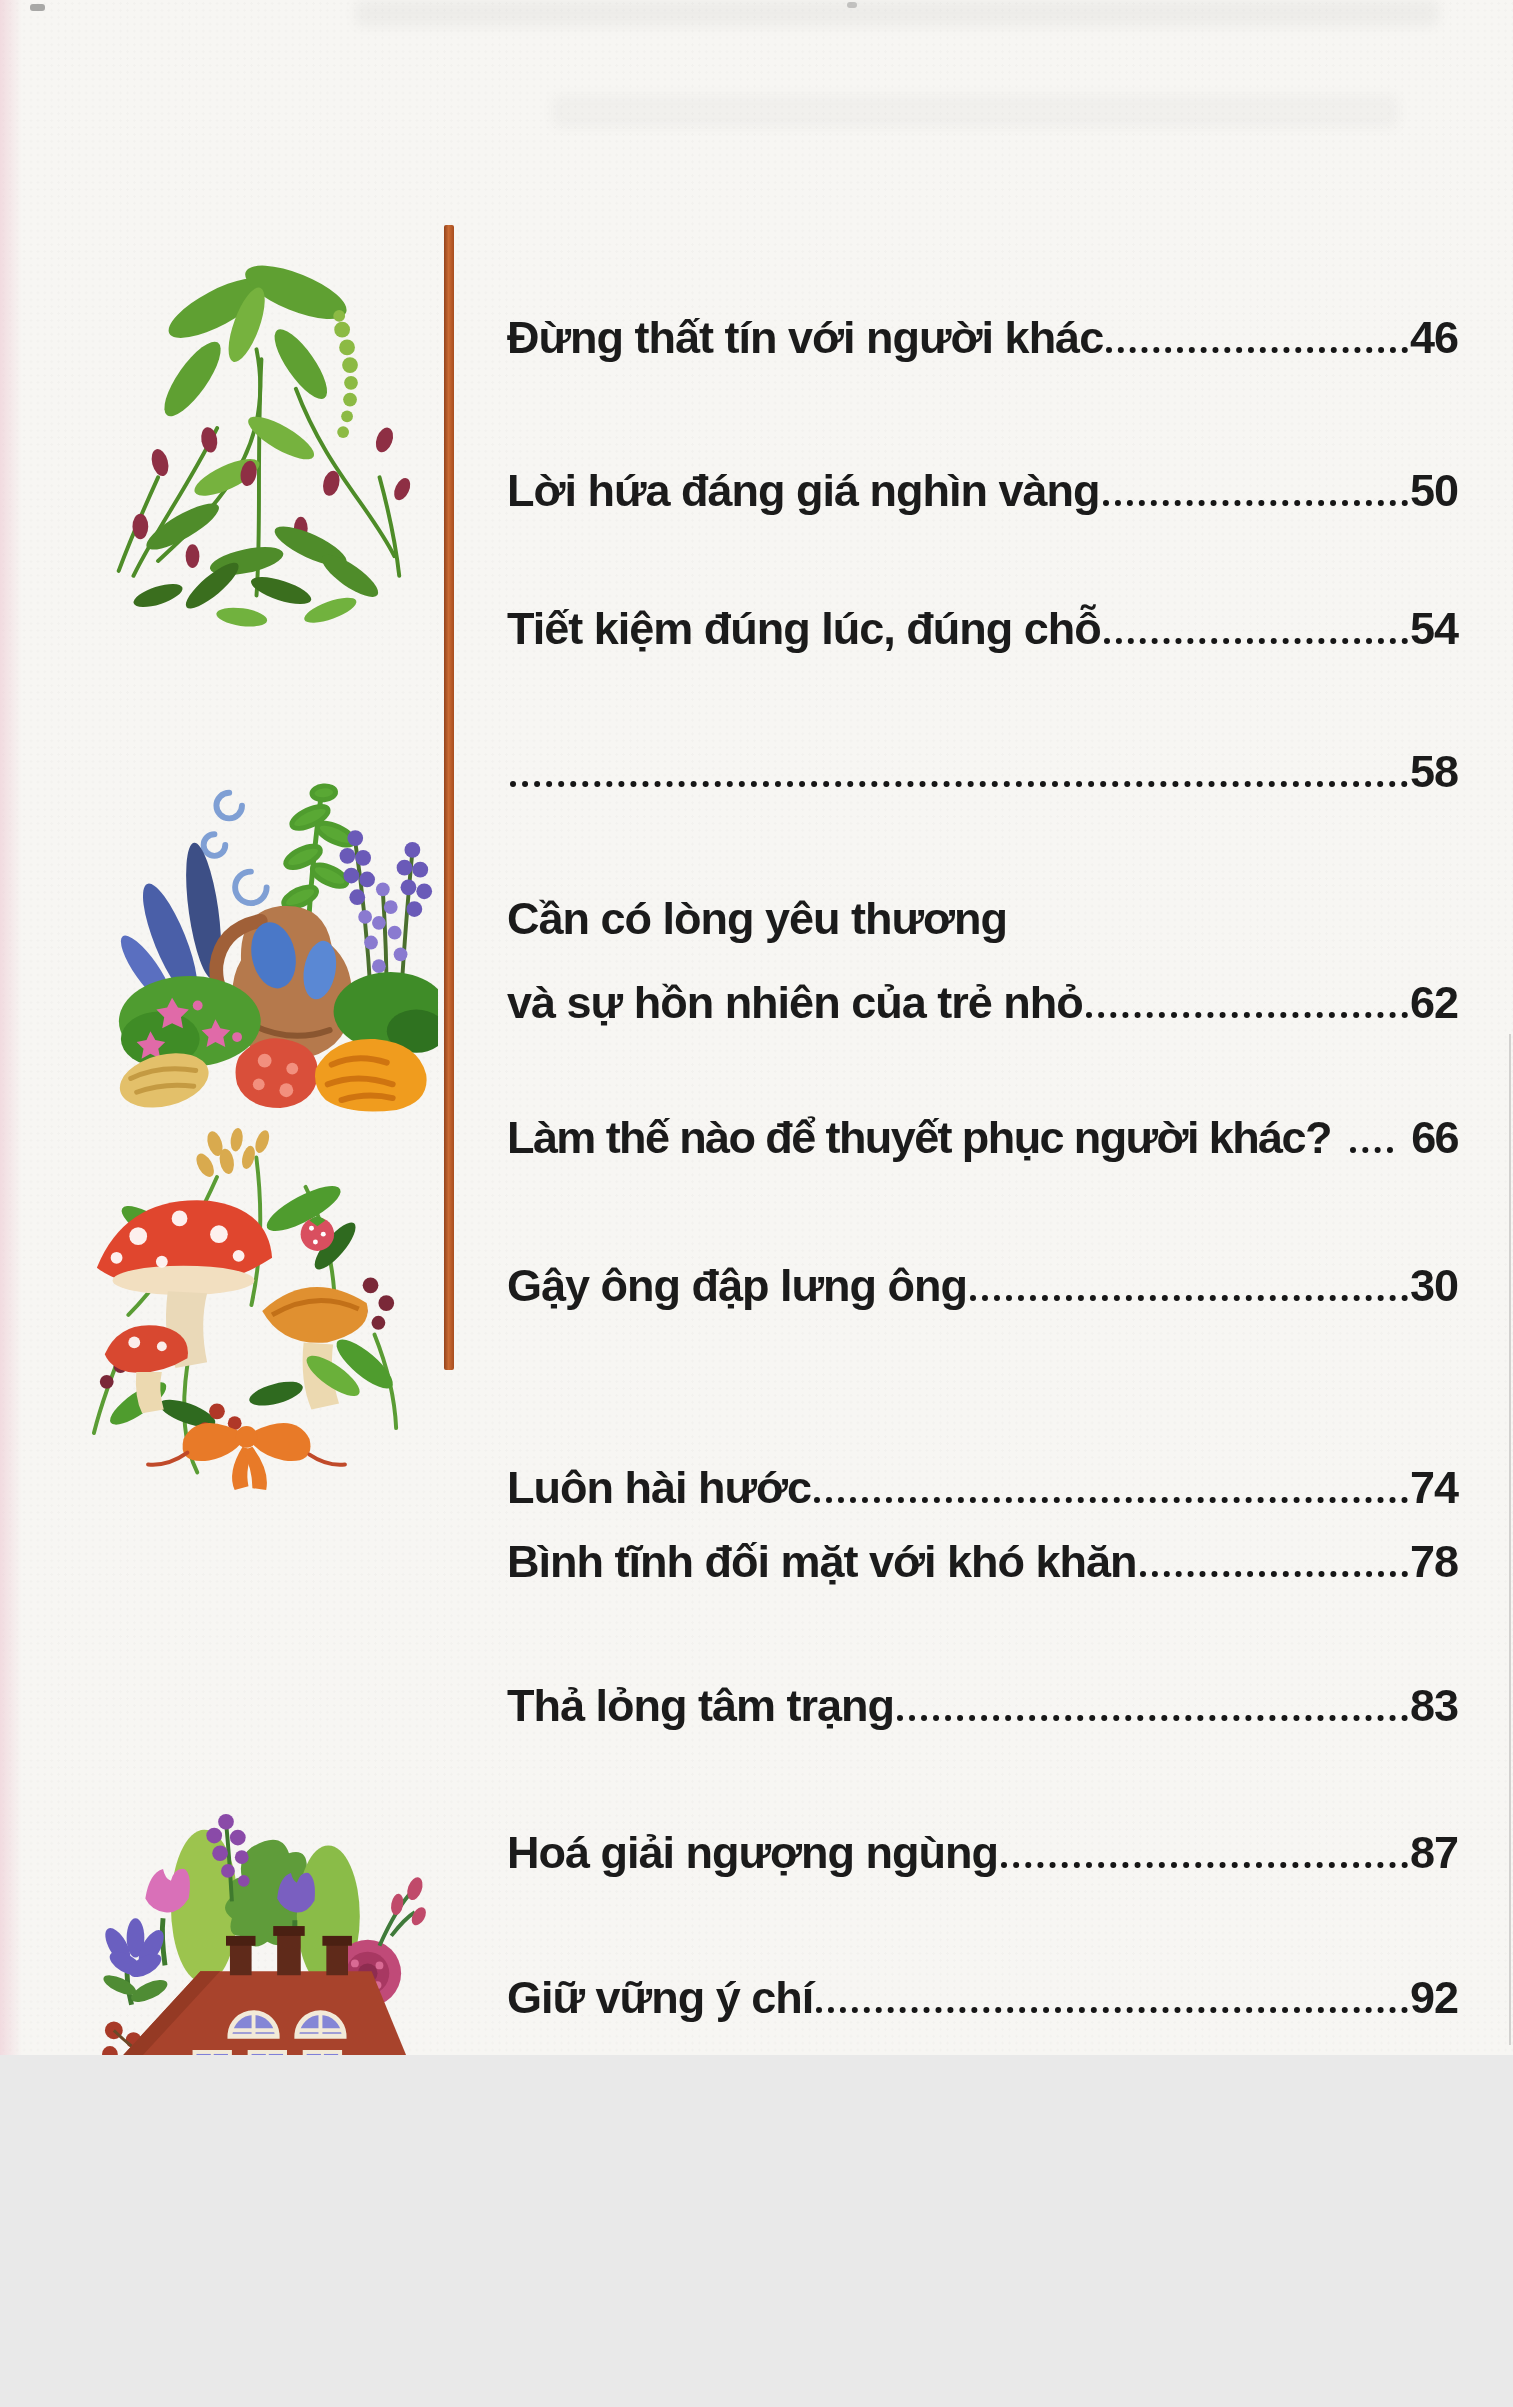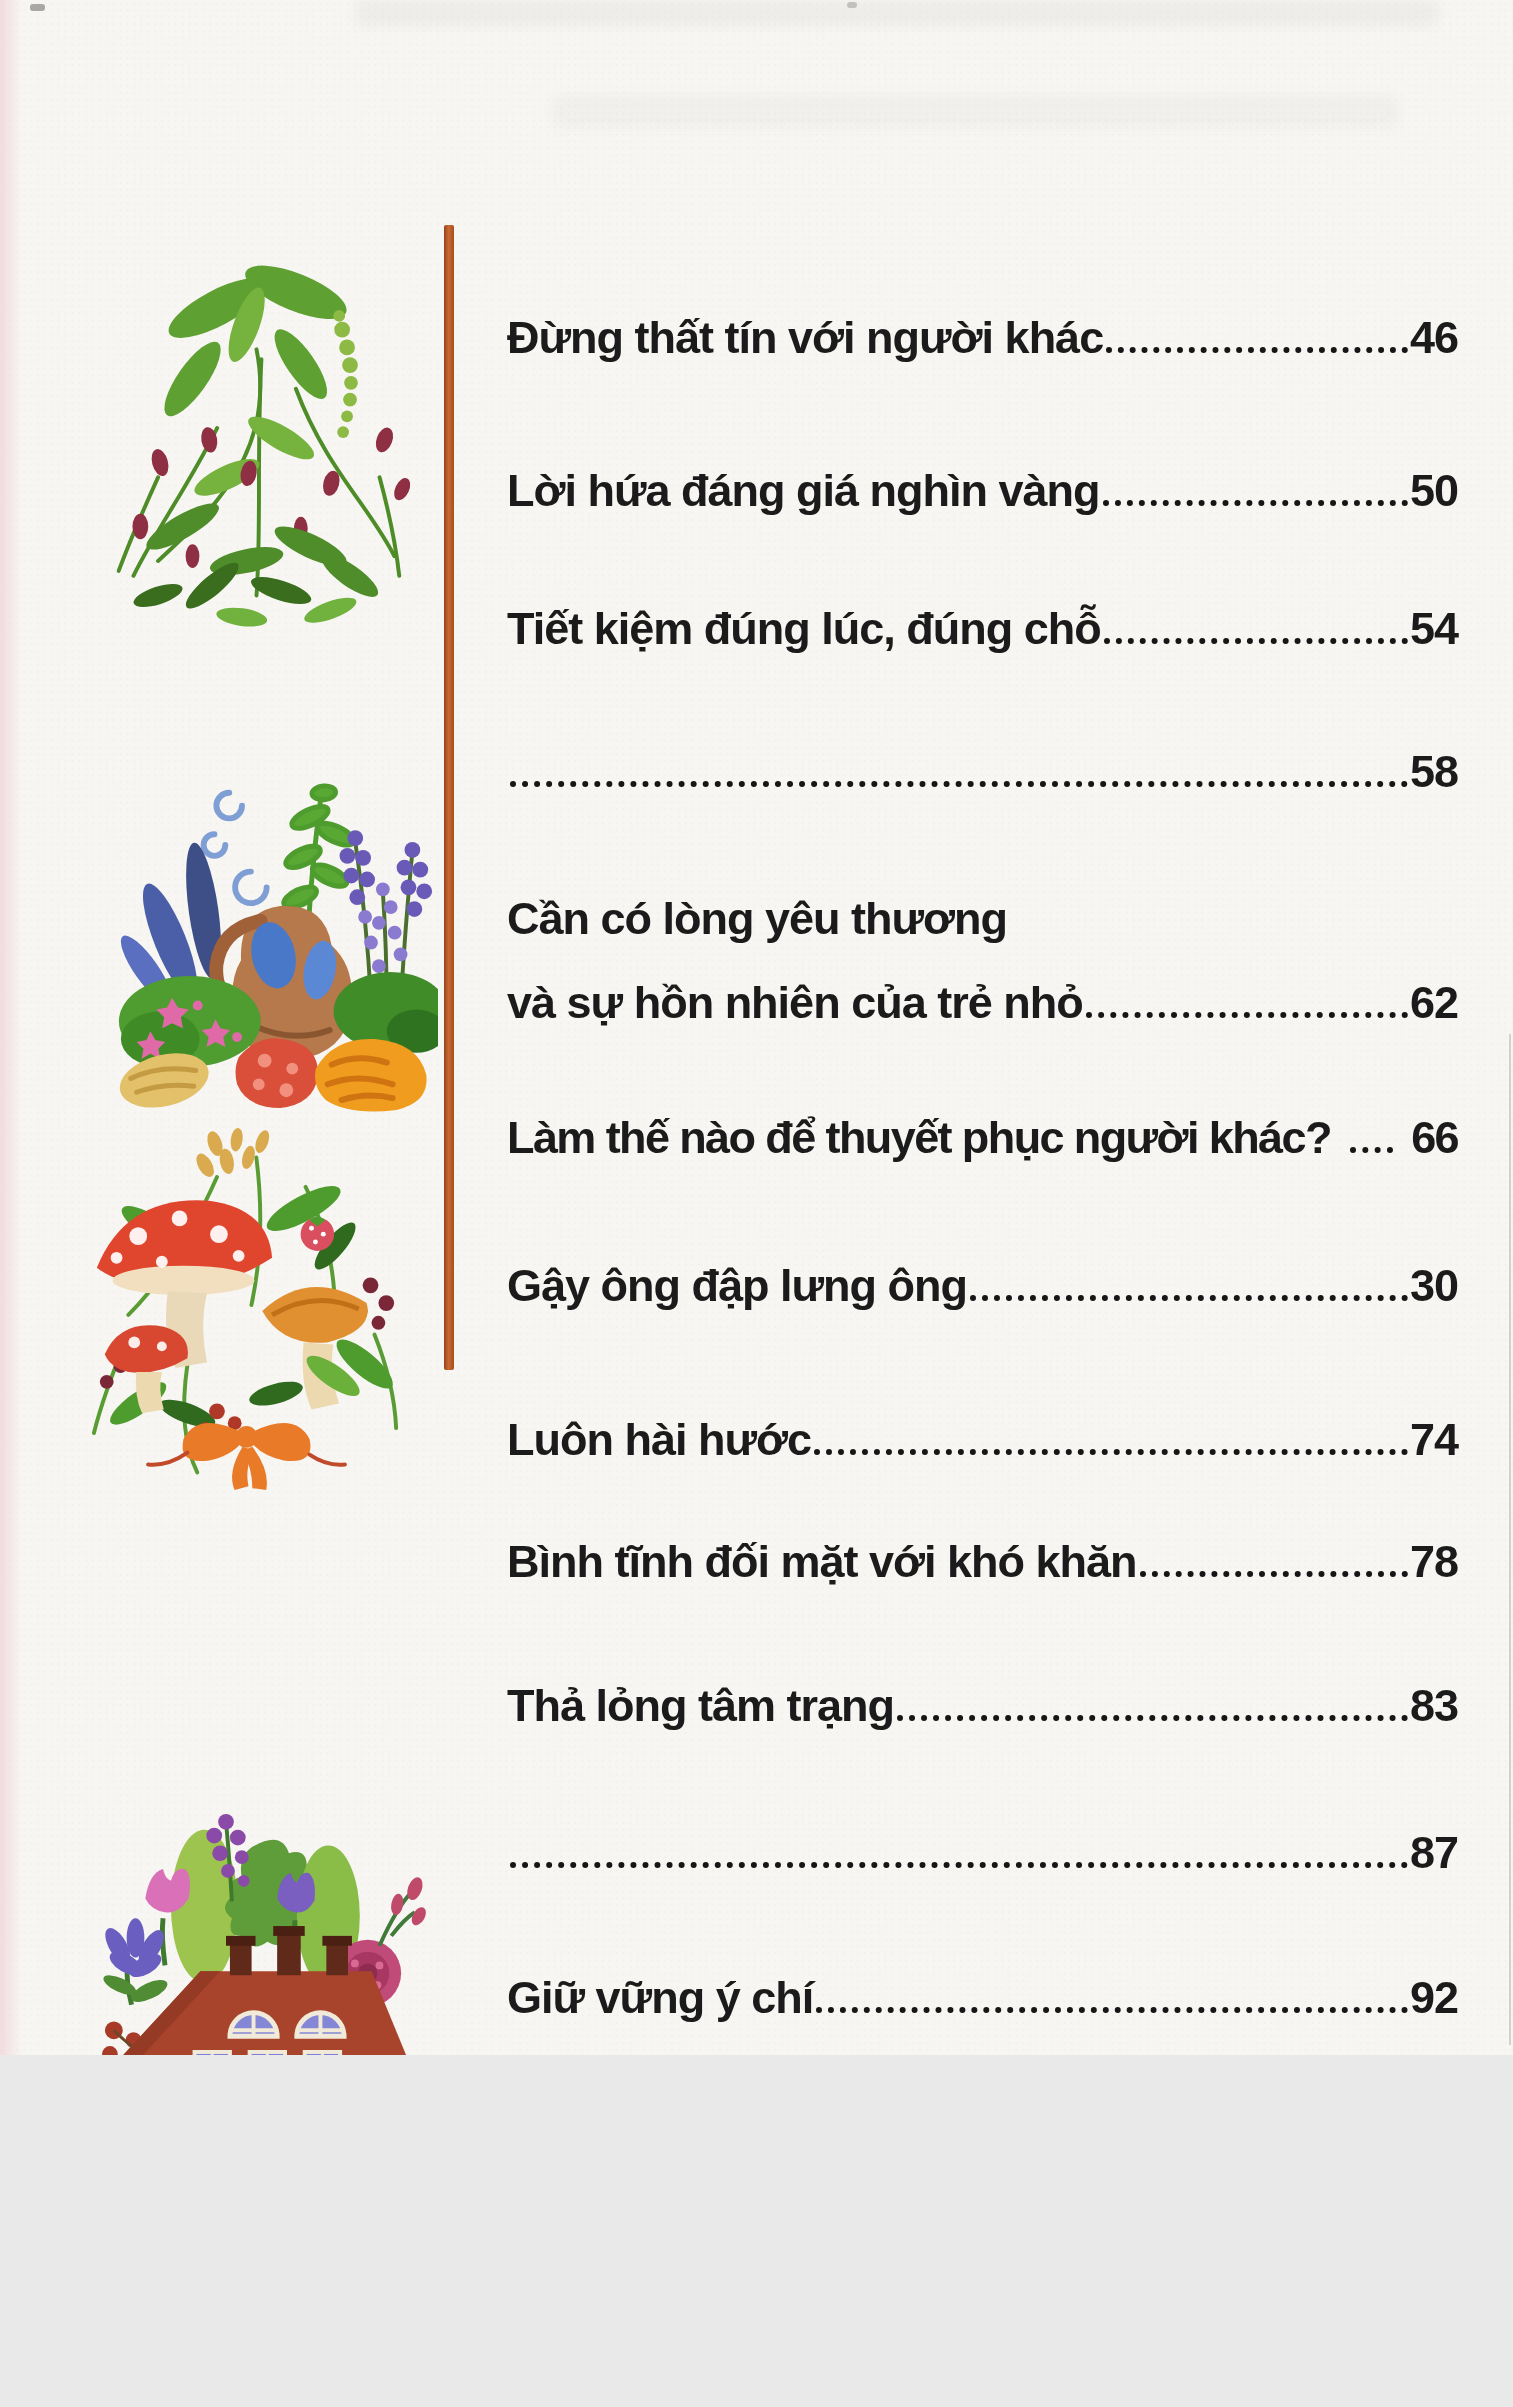--- a/index.html
+++ b/index.html
@@ -491,39 +491,40 @@
       <span class="leader"></span>
       <span class="p">66</span>
     </div>
 
     <div class="entry" style="top:1258px">
       <span class="t">Gậy ông đập lưng ông</span>
       <span class="leader"></span>
       <span class="p">30</span>
     </div>
 
-    <div class="entry" style="top:1412px">
+    <div class="entry" style="top:1460px">
       <span class="t">Luôn hài hước</span>
       <span class="leader"></span>
       <span class="p">74</span>
     </div>
 
     <div class="entry" style="top:1534px">
       <span class="t">Bình tĩnh đối mặt với khó khăn</span>
       <span class="leader"></span>
       <span class="p">78</span>
     </div>
 
     <div class="entry" style="top:1678px">
       <span class="t">Thả lỏng tâm trạng</span>
       <span class="leader"></span>
       <span class="p">83</span>
     </div>
 
     <div class="entry" style="top:1825px">
+      <span class="t">Hoá giải ngượng ngùng</span>
       <span class="leader"></span>
       <span class="p">87</span>
     </div>
 
     <div class="entry" style="top:1970px">
       <span class="t">Giữ vững ý chí</span>
       <span class="leader"></span>
       <span class="p">92</span>
     </div>
 

